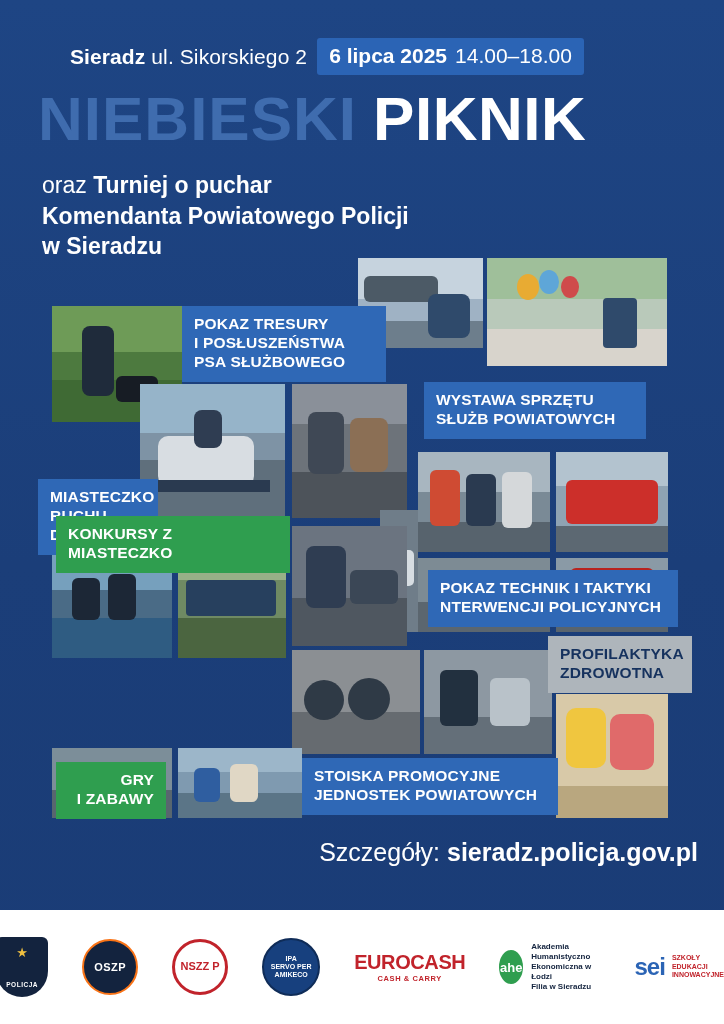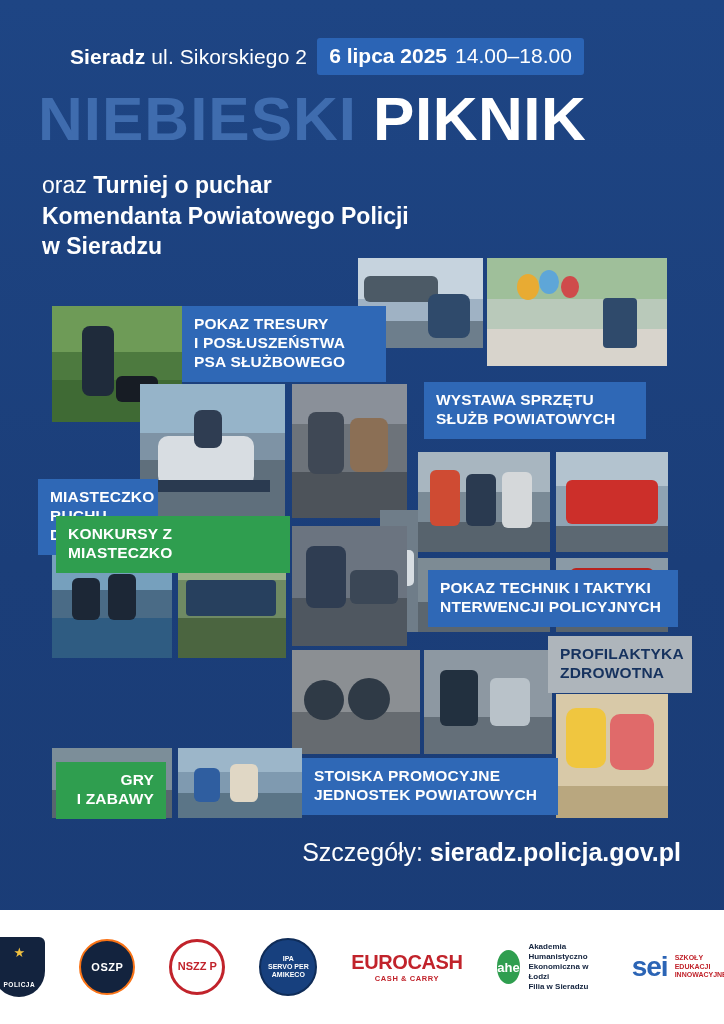--- a/index.html
+++ b/index.html
@@ -99,21 +99,21 @@
     padding: 9px 12px 10px 12px;
     letter-spacing: 0.2px;
   }
   .chip.blue  { background: #2f68b6; }
   .chip.green { background: #2f9e4f; }
   .chip.grey  { background: #aeb5bb; color: #16325e; }
 
   
   .details {
     position: absolute;
-    left: 0; right: 43px;
+    left: 0; right: 26px;
     top: 838px;
     text-align: right;
     color: #ffffff;
     font-size: 25px;
   }
   .details .b { font-weight: bold; }
 
   .footer {
     position: absolute;
     left: 0; bottom: 0;
@@ -173,21 +173,21 @@
   }
   .logo-eurocash .ec2 { color: #c1232b; font-size: 7.5px; font-weight: bold; letter-spacing: .6px; }
   .logo-ahe { display:flex; align-items:center; gap: 8px; }
   .logo-ahe .badge {
     width: 34px; height: 34px; border-radius: 50%;
     background: #2f9e4f; color:#ffffff; font-size: 13px; font-weight: bold;
     display:flex; align-items:center; justify-content:center;
   }
   .logo-ahe .lines { color: #13233e; font-size: 8px; line-height: 1.25; font-weight: bold; }
   .logo-sei { display:flex; align-items:center; gap: 7px; }
-  .logo-sei .sei { color: #2b64b5; font-size: 28px; font-weight: bold; letter-spacing: -1px; }
+  .logo-sei .sei { color: #2b64b5; font-size: 24px; font-weight: bold; letter-spacing: -1px; }
   .logo-sei .lines { color: #c1232b; font-size: 7px; line-height: 1.25; font-weight: bold; }
 </style>
 </head>
 <body>
 
 <div class="poster">
 
   <div class="header-line">
     <div class="hl-place">
       <span>Sieradz</span>

